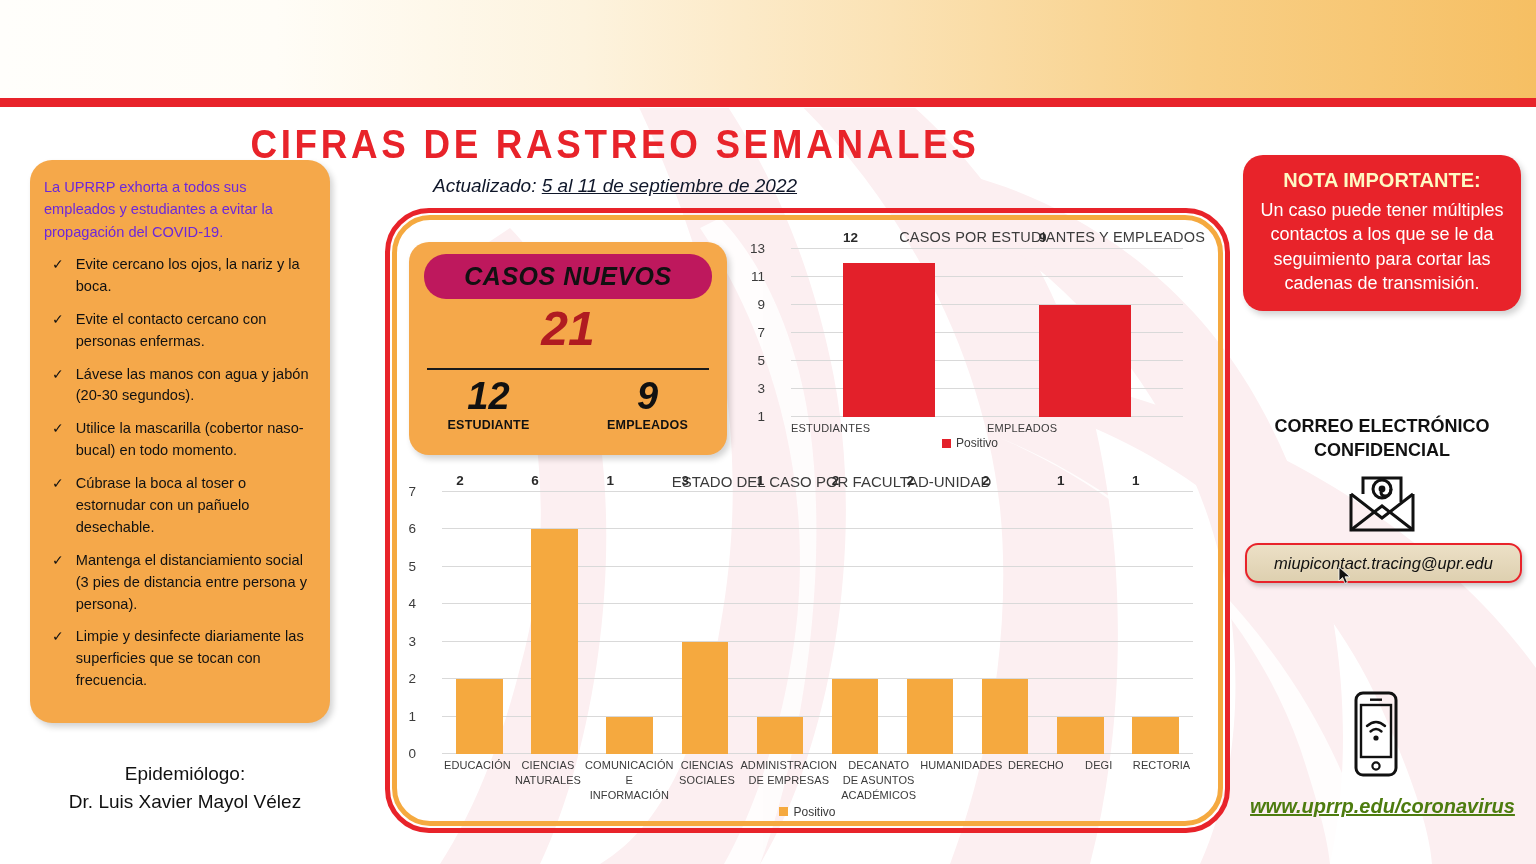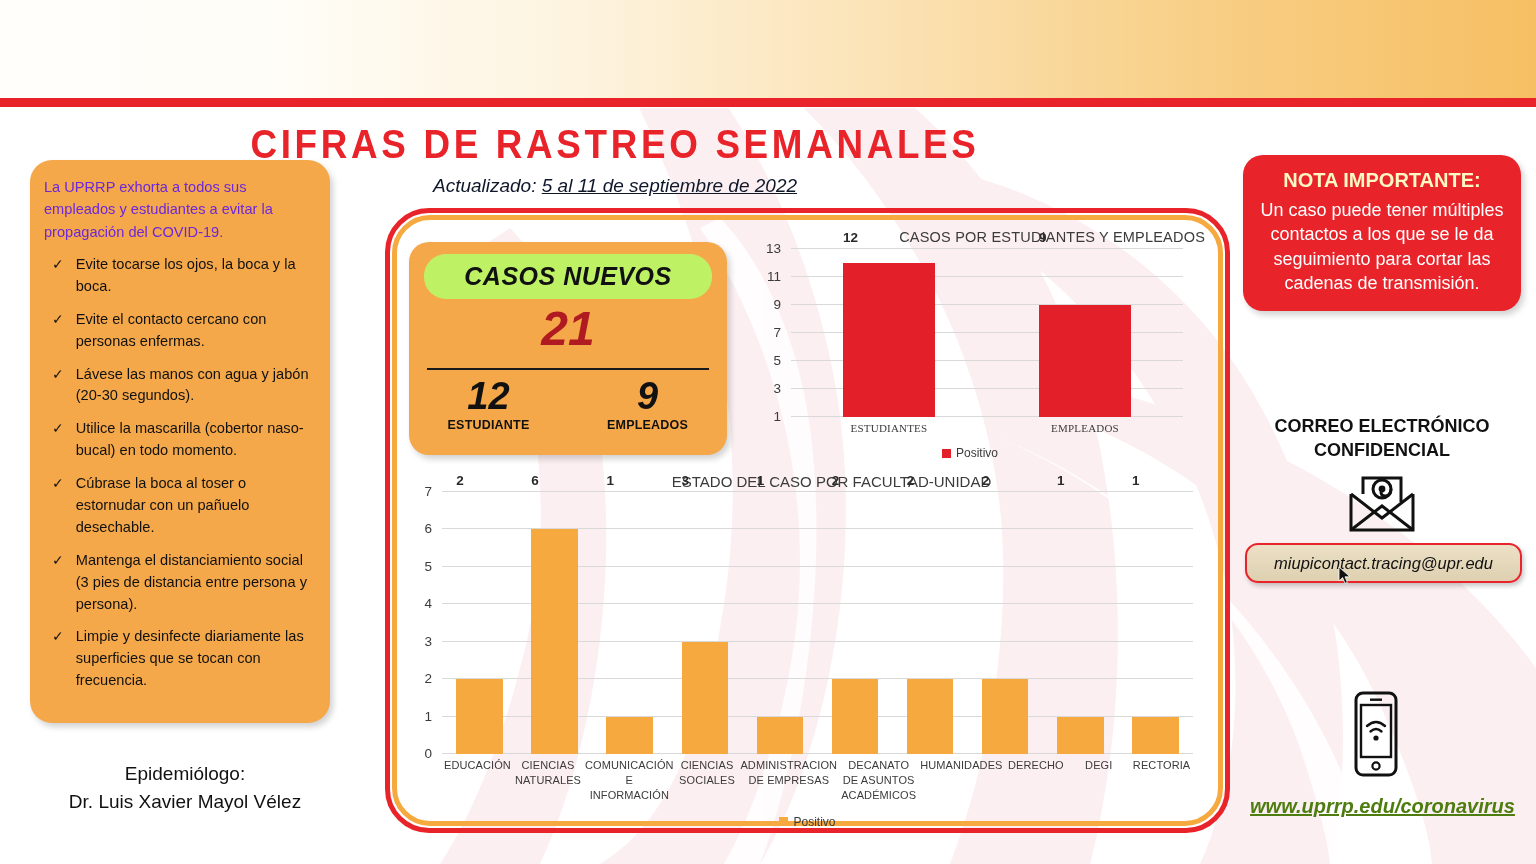--- a/index.html
+++ b/index.html
@@ -181,21 +181,21 @@
     left: 17px; top: 27px;
     width: 318px; height: 213px;
     background: #f5a84a;
     border-radius: 20px;
     box-shadow: 3px 4px 6px rgba(0,0,0,0.18);
   }
   .casos-pill {
     position: absolute;
     left: 15px; top: 12px;
     width: 288px; height: 45px;
-    background: #bef264;
+    background: #be185d;
     border-radius: 22px;
     display: flex;
     align-items: center;
     justify-content: center;
     font-size: 25px;
     font-weight: bold;
     font-style: italic;
     color: #111;
     letter-spacing: 0.5px;
   }
@@ -257,21 +257,21 @@
   }
   .gridline {
     position: absolute;
     left: 0; right: 0;
     height: 1px;
     background: #d9d9d9;
   }
   .ytick {
     position: absolute;
     right: 100%;
-    margin-right: 10px;
+    margin-right: 26px;
     transform: translateY(-50%);
     font-size: 13.5px;
     color: #3b3b3b;
     white-space: nowrap;
   }
   .bars-row {
     position: absolute;
     left: 0; right: 0; bottom: 0; top: 0;
     display: flex;
   }
@@ -299,32 +299,31 @@
     color: #2a2a2a;
   }
   .ct-xlabels {
     display: flex;
     margin-left: 56px;
     margin-right: 22px;
     margin-top: 5px;
   }
   .ct-xlabels > div {
     flex: 1;
-    text-align: center;
+    text-align: left;
     font-size: 11px;
     color: #3b3b3b;
     letter-spacing: 0.2px;
-    font-family: Liberation Serif, serif;
   }
   .legend {
     display: flex;
     align-items: center;
     justify-content: center;
     gap: 5px;
-    margin-top: 12px;
+    margin-top: 2px;
     font-size: 12px;
     color: #3b3b3b;
   }
   .legend-swatch { width: 9px; height: 9px; }
   .sw-red { background: #e3202a; }
   .sw-orange { background: #f5a93f; }
 
   
   .chart-bottom {
     position: absolute;
@@ -535,21 +534,21 @@
   <div class="subtitle">
     <span>Actualizado:</span>
     <span class="date">5 al 11 de septiembre de 2022</span>
   </div>
 
   <div class="tips-card">
     <div class="tips-intro">La UPRRP exhorta a todos sus empleados y estudiantes a evitar la propagación del COVID-19.</div>
     <div id="tips-list">
         <div class="tip-row">
           <span class="tip-check">✓</span>
-          <span class="tip-text">Evite tocarse los ojos, la boca y la boca.</span>
+          <span class="tip-text">Evite cercano los ojos, la nariz y la boca.</span>
         </div>
         <div class="tip-row">
           <span class="tip-check">✓</span>
           <span class="tip-text">Evite el contacto cercano con personas enfermas.</span>
         </div>
         <div class="tip-row">
           <span class="tip-check">✓</span>
           <span class="tip-text">Lávese las manos con agua y jabón (20-30 segundos).</span>
         </div>
         <div class="tip-row">

